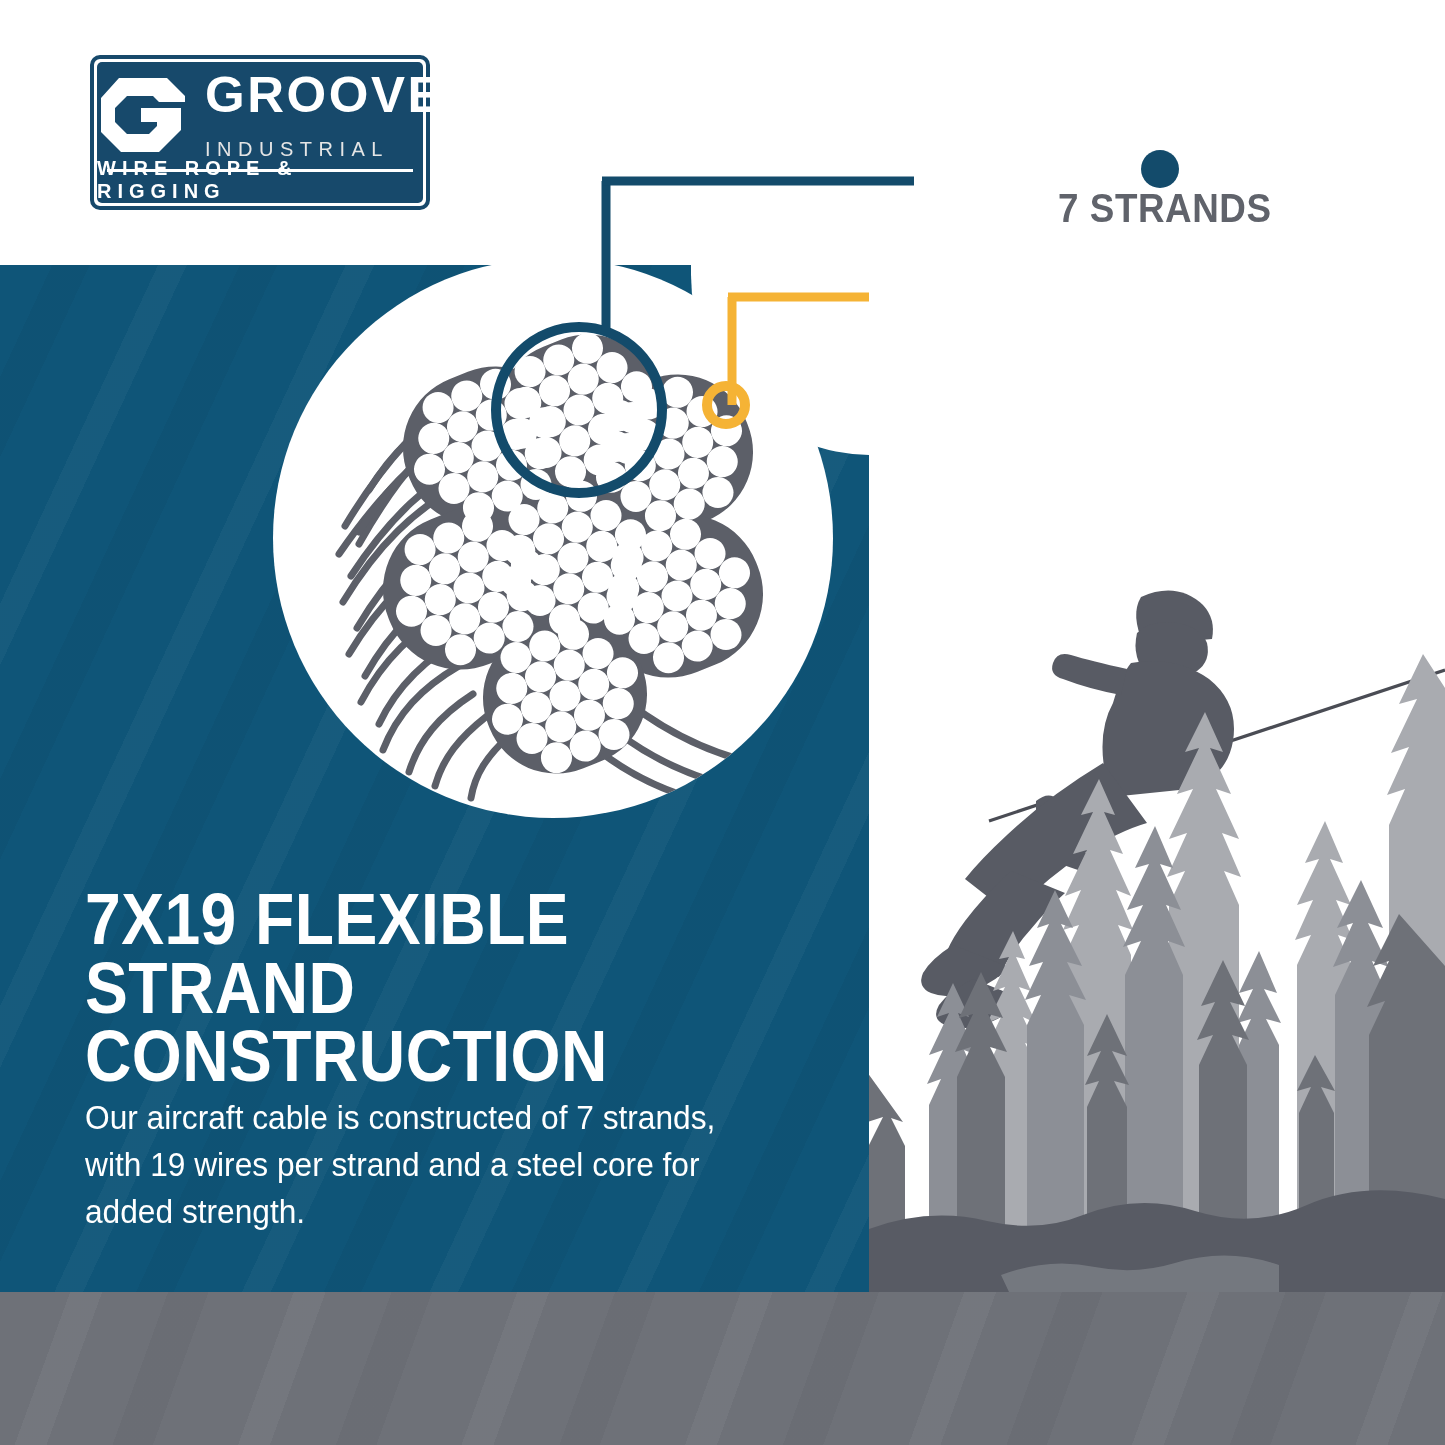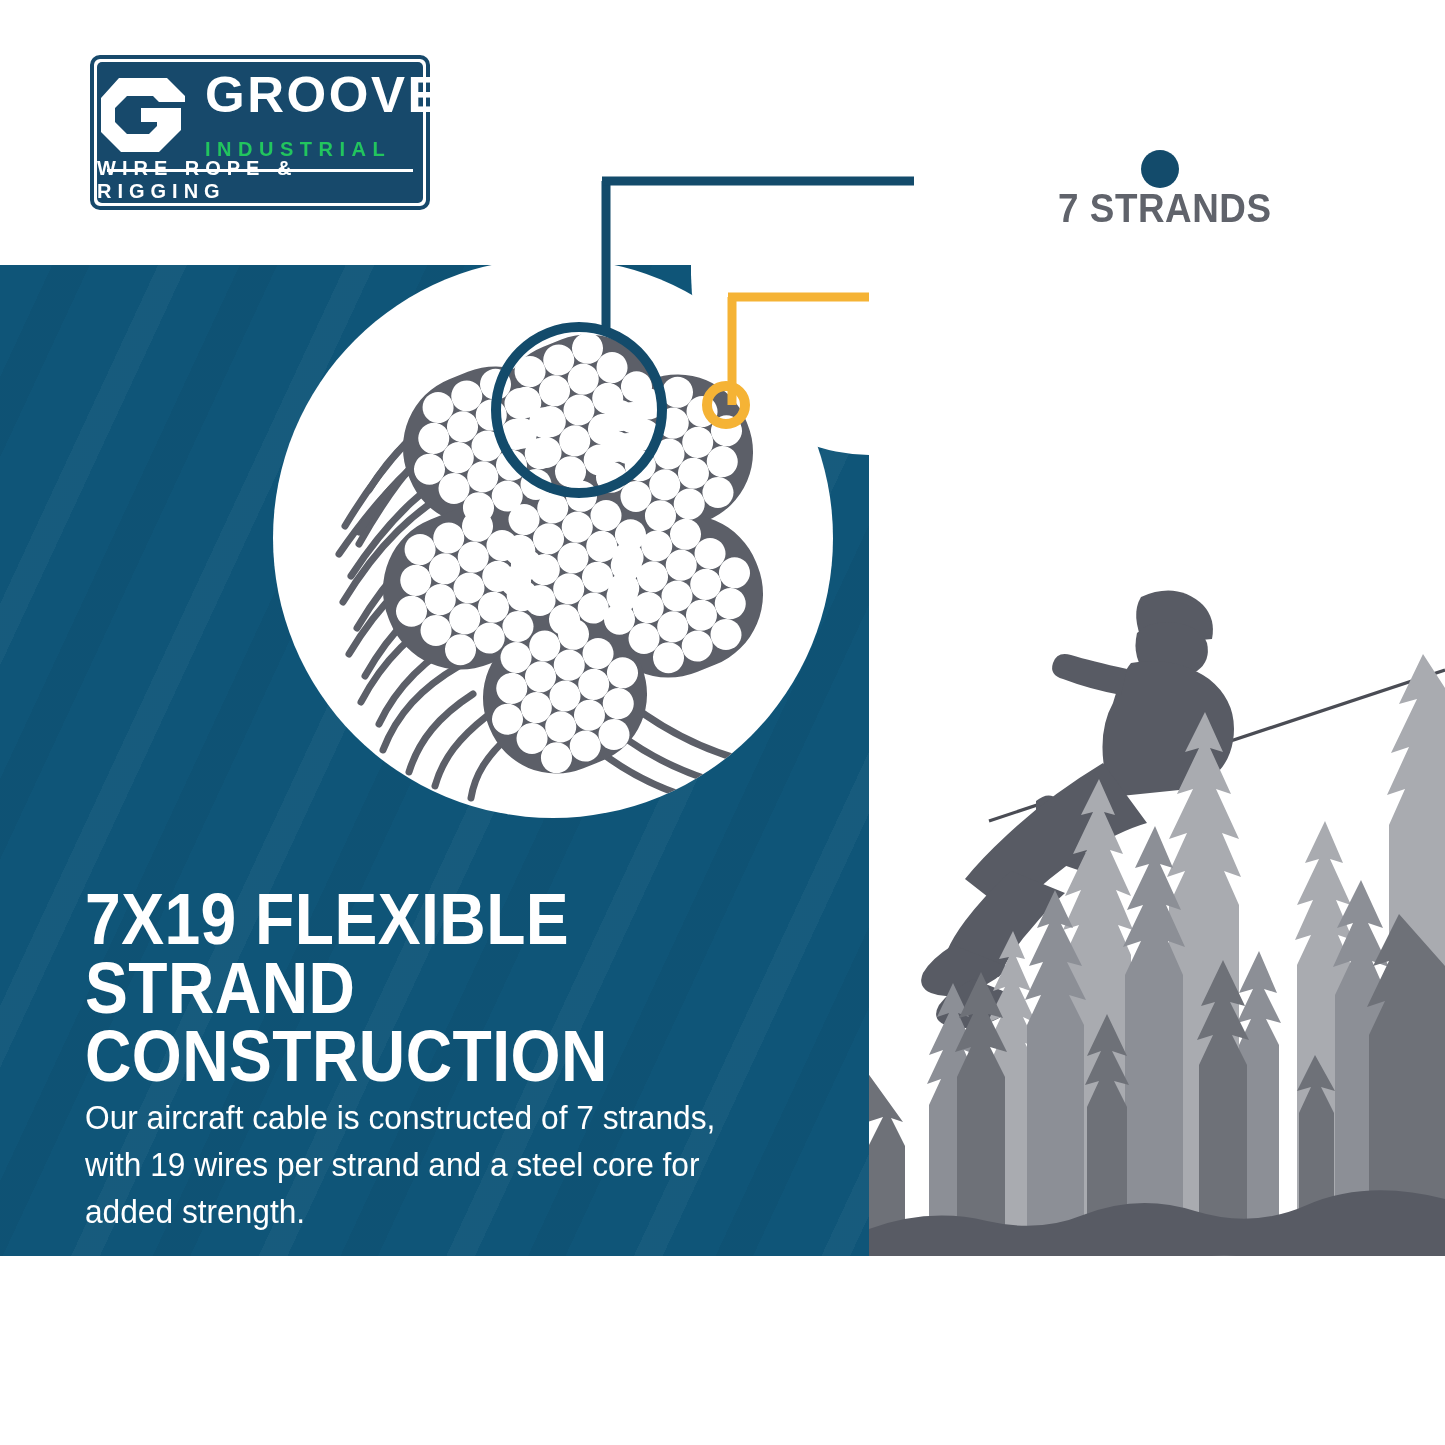--- a/index.html
+++ b/index.html
@@ -1,29 +1,29 @@
 <!DOCTYPE html>
 <html><head>
 <meta charset="utf-8">
 <style>
   html,body{margin:0;padding:0;background:#fff;}
   body{width:1445px;height:1445px;overflow:hidden;font-family:"Liberation Sans",sans-serif;}
-  #stage{position:relative;width:1445px;height:1256px;background:#ffffff;overflow:hidden;}
+  #stage{position:relative;width:1445px;height:1445px;background:#ffffff;overflow:hidden;}
 
   
   .logo-wrap{position:absolute;left:90px;top:55px;width:340px;height:155px;}
   .logo-outer{position:absolute;inset:0;border:4px solid #17496B;border-radius:10px;box-sizing:border-box;}
   .logo-inner{position:absolute;left:7px;top:7px;right:7px;bottom:7px;background:#17496B;border-radius:5px;}
   .logo-top{position:absolute;left:0;top:0;right:0;height:105px;display:flex;align-items:center;}
   .logo-mark{width:108px;height:100%;display:flex;align-items:center;justify-content:center;}
   .logo-divider{width:3px;height:72px;background:#ffffff;opacity:.95;}
   .logo-words{flex:1;display:flex;flex-direction:column;justify-content:center;padding-left:16px;}
   .logo-brand{color:#fff;font-size:50px;font-weight:bold;letter-spacing:2.5px;line-height:.96;
               transform:scaleX(1.02);transform-origin:left center;}
-  .logo-sub{color:#22c55e;font-size:20px;font-weight:bold;letter-spacing:6.5px;line-height:1;margin-top:20px;}
+  .logo-sub{color:#e5e5e5;font-size:20px;font-weight:normal;letter-spacing:6.5px;line-height:1;margin-top:20px;}
   .logo-rule{position:absolute;left:10px;right:10px;top:107px;height:3px;background:#fff;}
   .logo-tag{position:absolute;left:0;right:0;top:110px;bottom:0;display:flex;align-items:flex-end;justify-content:center;}
   .logo-tag span{color:#fff;font-size:20px;font-weight:bold;letter-spacing:6px;}
 
   
   .teal-panel{position:absolute;left:0;top:265px;width:869px;height:1027px;background:#0F5578;overflow:hidden;}
   .teal-panel .waves{position:absolute;inset:-30%;
       background:repeating-linear-gradient(115deg,
         rgba(255,255,255,.035) 0px, rgba(255,255,255,.035) 26px,
         rgba(255,255,255,0) 26px, rgba(255,255,255,0) 74px,

